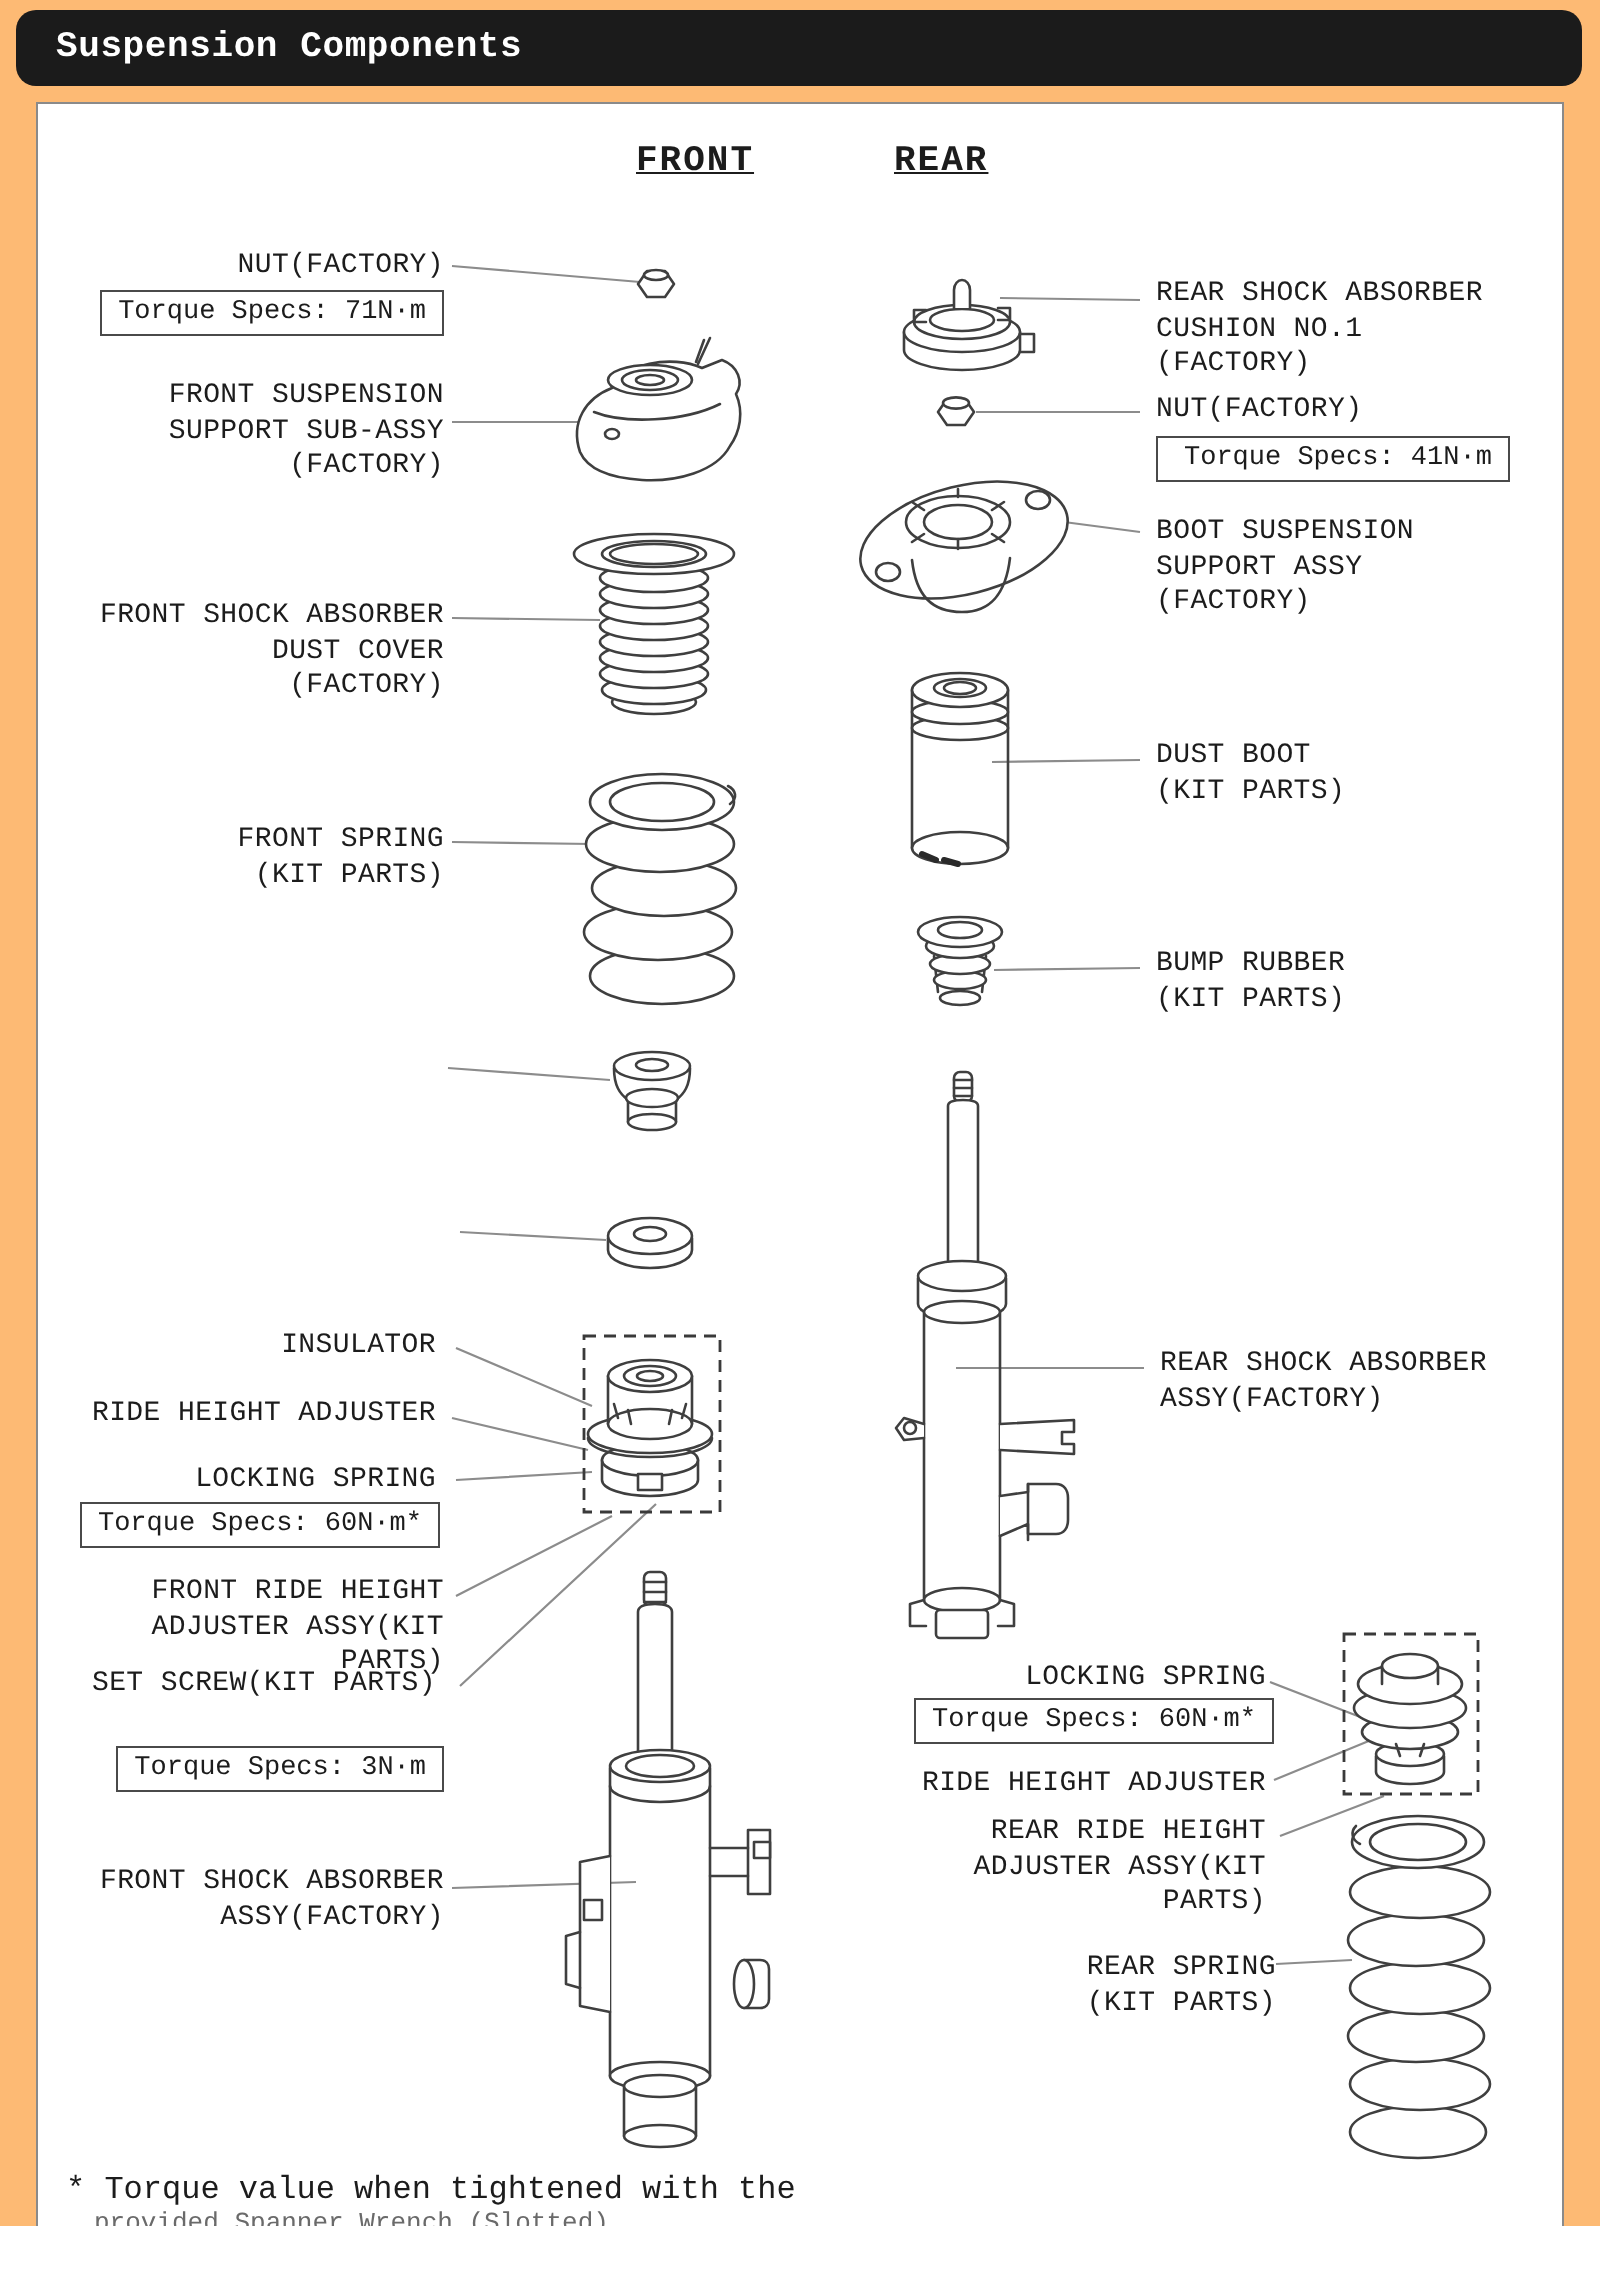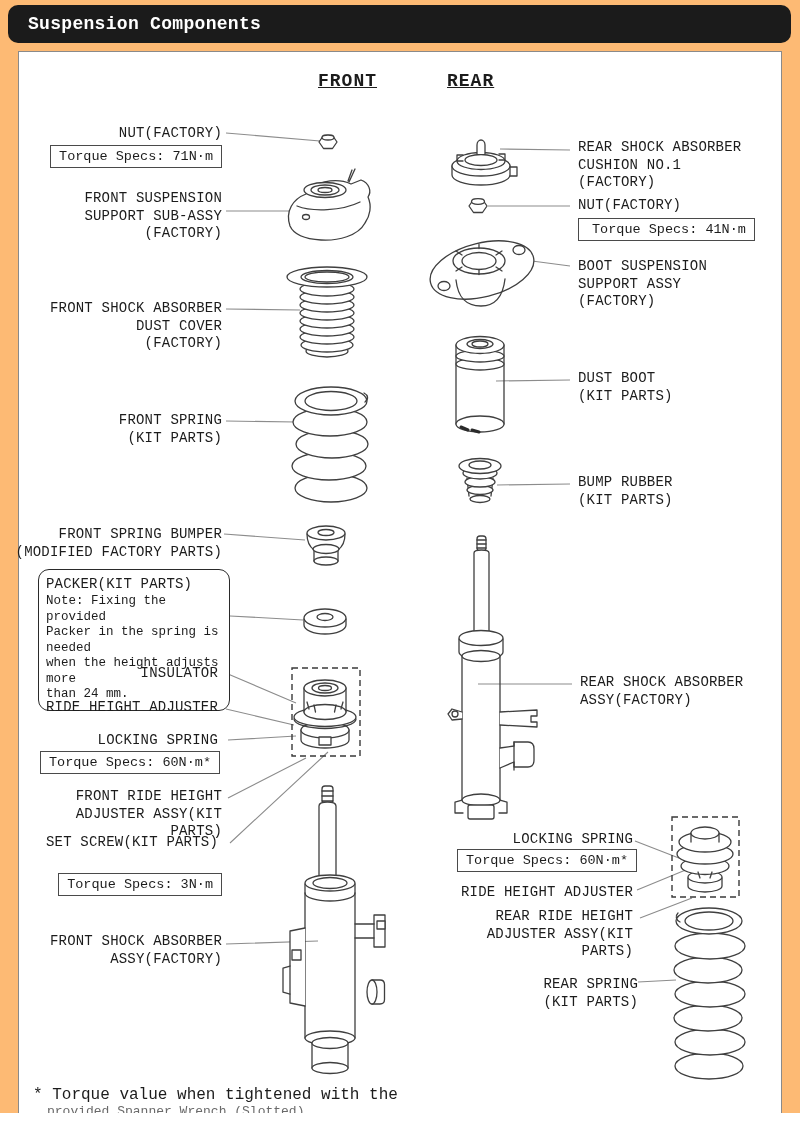--- a/index.html
+++ b/index.html
@@ -247,30 +247,21 @@
   <div class="lbl r" style="left:24px; top:125px; width:198px;">NUT(FACTORY)</div>
   <div class="torque" style="right:578px; top:145px;">Torque Specs: 71N·m</div>
   <div class="lbl r" style="left:24px; top:190px; width:198px;">FRONT SUSPENSION
 SUPPORT SUB-ASSY
 (FACTORY)</div>
   <div class="lbl r" style="left:24px; top:300px; width:198px;">FRONT SHOCK ABSORBER
 DUST COVER
 (FACTORY)</div>
   <div class="lbl r" style="left:24px; top:412px; width:198px;">FRONT SPRING
 (KIT PARTS)</div>
-  <div class="lbl r" style="left:12px; top:526px; width:210px;">FRONT SPRING BUMPER
-(MODIFIED FACTORY PARTS)</div>
-
-  <div class="packer-box">
-    <div class="packer-title">PACKER(KIT PARTS)</div>
-    <div class="packer-note">Note: Fixing the provided
-Packer in the spring is needed
-when the height adjusts more
-than 24 mm.</div>
-  </div>
+
 
   <div class="lbl r" style="left:24px; top:665px; width:194px;">INSULATOR</div>
   <div class="lbl r" style="left:24px; top:699px; width:194px;">RIDE HEIGHT ADJUSTER</div>
   <div class="lbl r" style="left:24px; top:732px; width:194px;">LOCKING SPRING</div>
   <div class="torque" style="right:580px; top:751px;">Torque Specs: 60N·m*</div>
   <div class="lbl r" style="left:20px; top:788px; width:202px;">FRONT RIDE HEIGHT
 ADJUSTER ASSY(KIT PARTS)</div>
   <div class="lbl r" style="left:24px; top:834px; width:194px;">SET SCREW(KIT PARTS)</div>
   <div class="torque" style="right:578px; top:873px;">Torque Specs: 3N·m</div>
   <div class="lbl r" style="left:20px; top:933px; width:202px;">FRONT SHOCK ABSORBER

